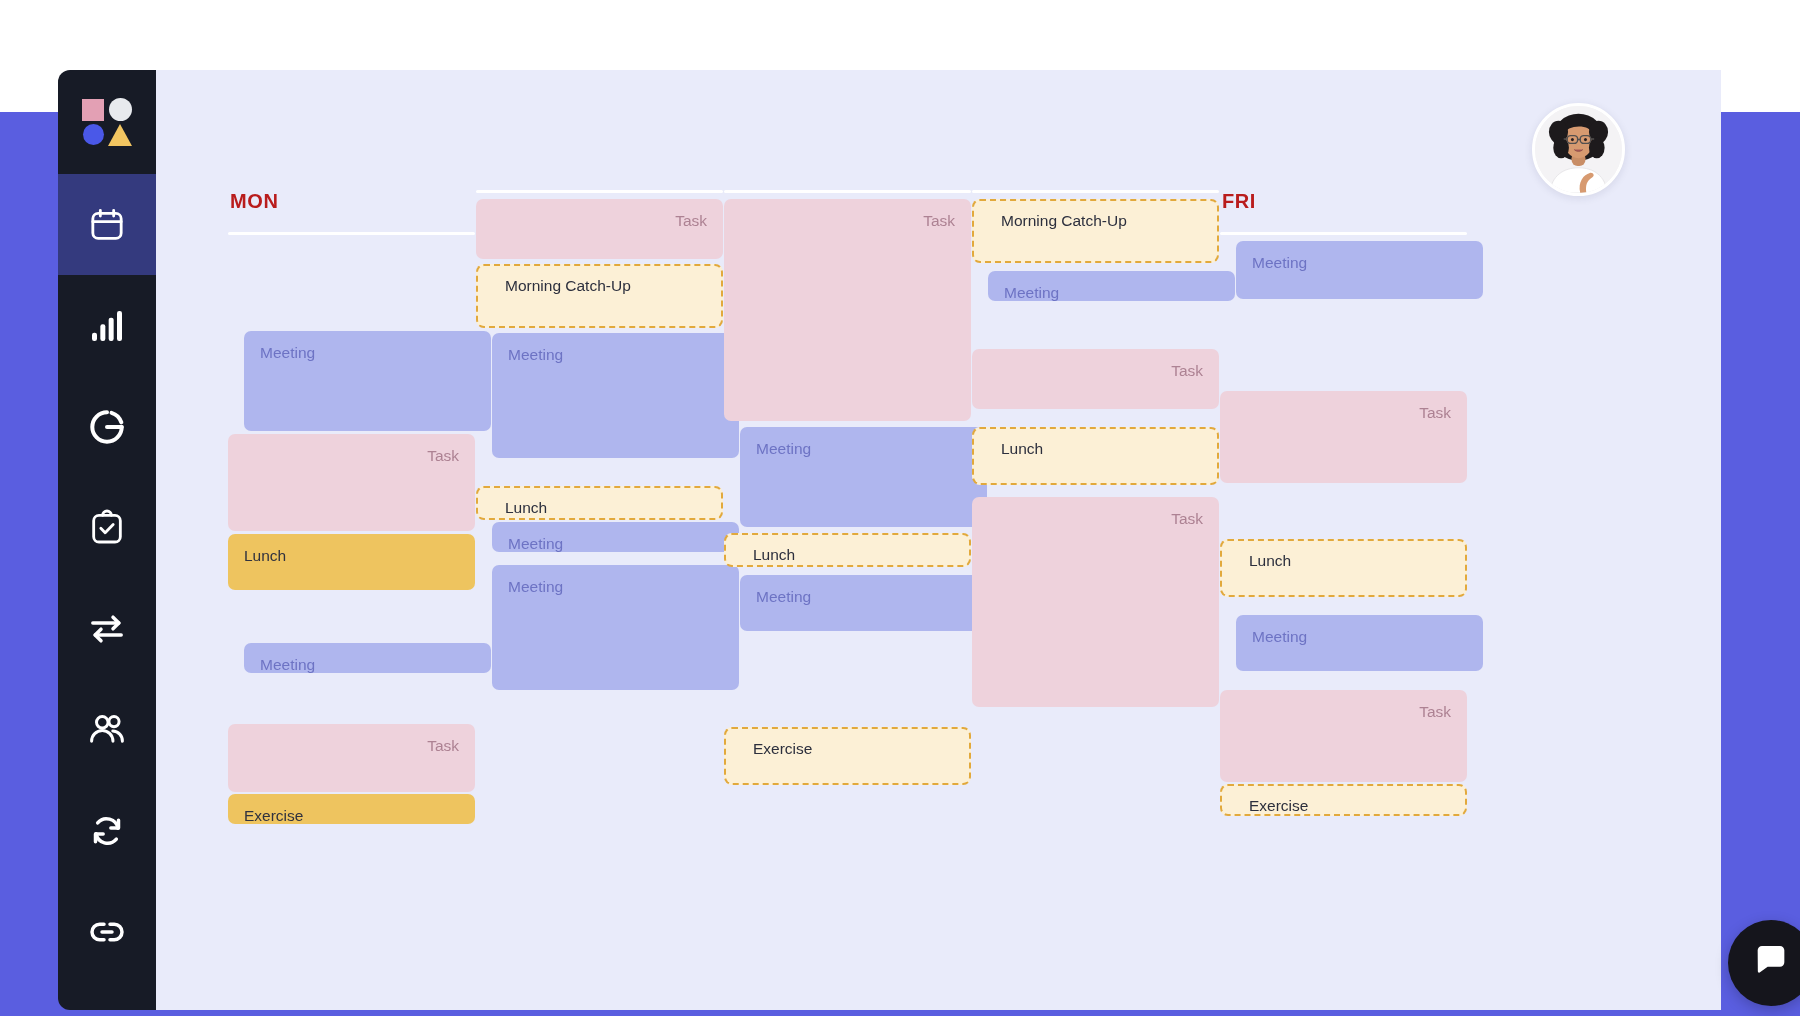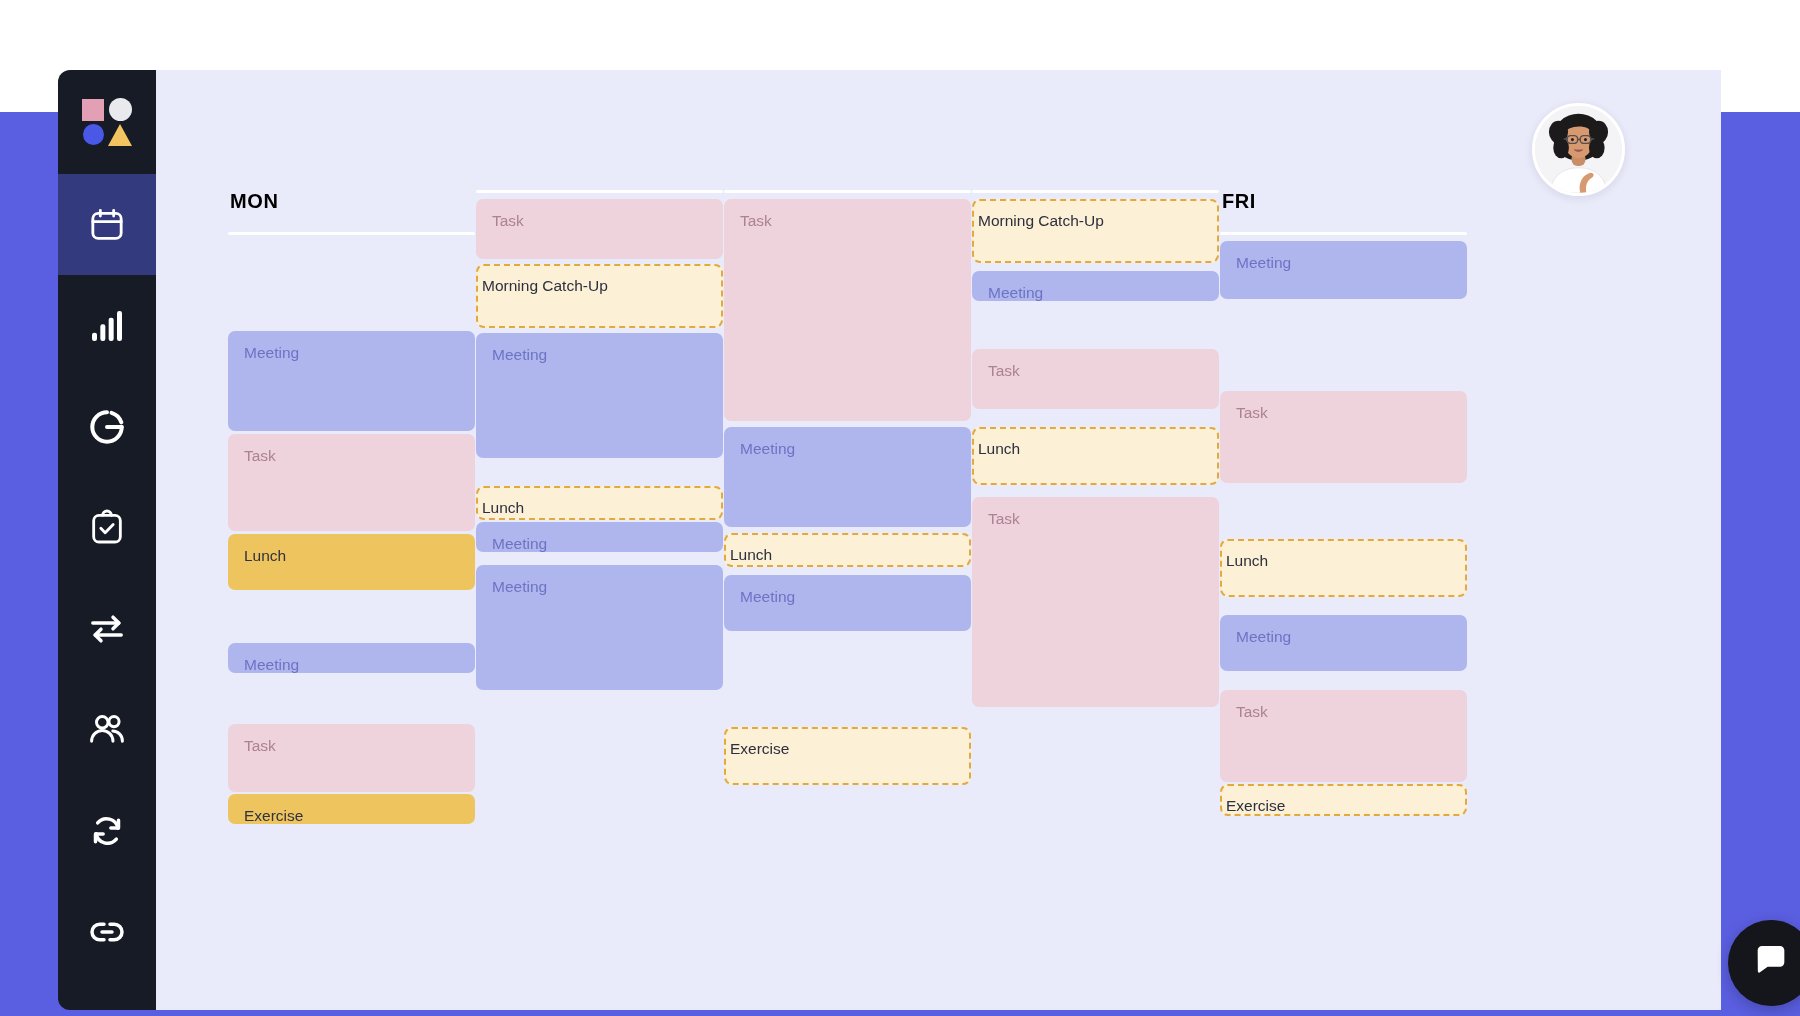--- a/index.html
+++ b/index.html
@@ -121,21 +121,21 @@
   }
   .day-col {
     width: 248px;
     flex: 0 0 248px;
     position: relative;
   }
   .day-head {
     font-size: 20px;
     font-weight: bold;
     letter-spacing: 0.6px;
-    color: #000000;
+    color: #b91c1c;
     padding-left: 2px;
     height: 42px;
   }
   .day-rule {
     width: 247px;
     height: 3px;
     background: #ffffff;
     border-radius: 2px;
     margin-bottom: 0;
   }
@@ -151,29 +151,29 @@
     position: absolute;
     left: 0;
     width: 247px;
     border-radius: 7px;
     padding: 13px 16px;
     font-size: 15.5px;
     line-height: 1.1;
     overflow: hidden;
     cursor: pointer;
   }
-  .ev-meeting { background: #afb6ee; color: #6d73c4; }
-  .ev-task    { background: #eed2dc; color: #ad8293; }
+  .ev-meeting { background: #afb6ee; color: #6d73c4; margin-left: 16px; }
+  .ev-task    { background: #eed2dc; color: #ad8293; text-align: right; }
   .ev-solid-yellow { background: #eec45f; color: #30323f; }
   .ev-dashed {
     background: #fcf0d6;
     color: #2c2f3d;
     border: 2px dashed #e2a93c;
     border-radius: 8px;
-    padding: 11px 4px;
+    padding: 11px 27px;
   }
 </style>
 </head>
 <body>
 
 <div id="stage">
 
   <div class="band"></div>
 
   <div class="app-window">

